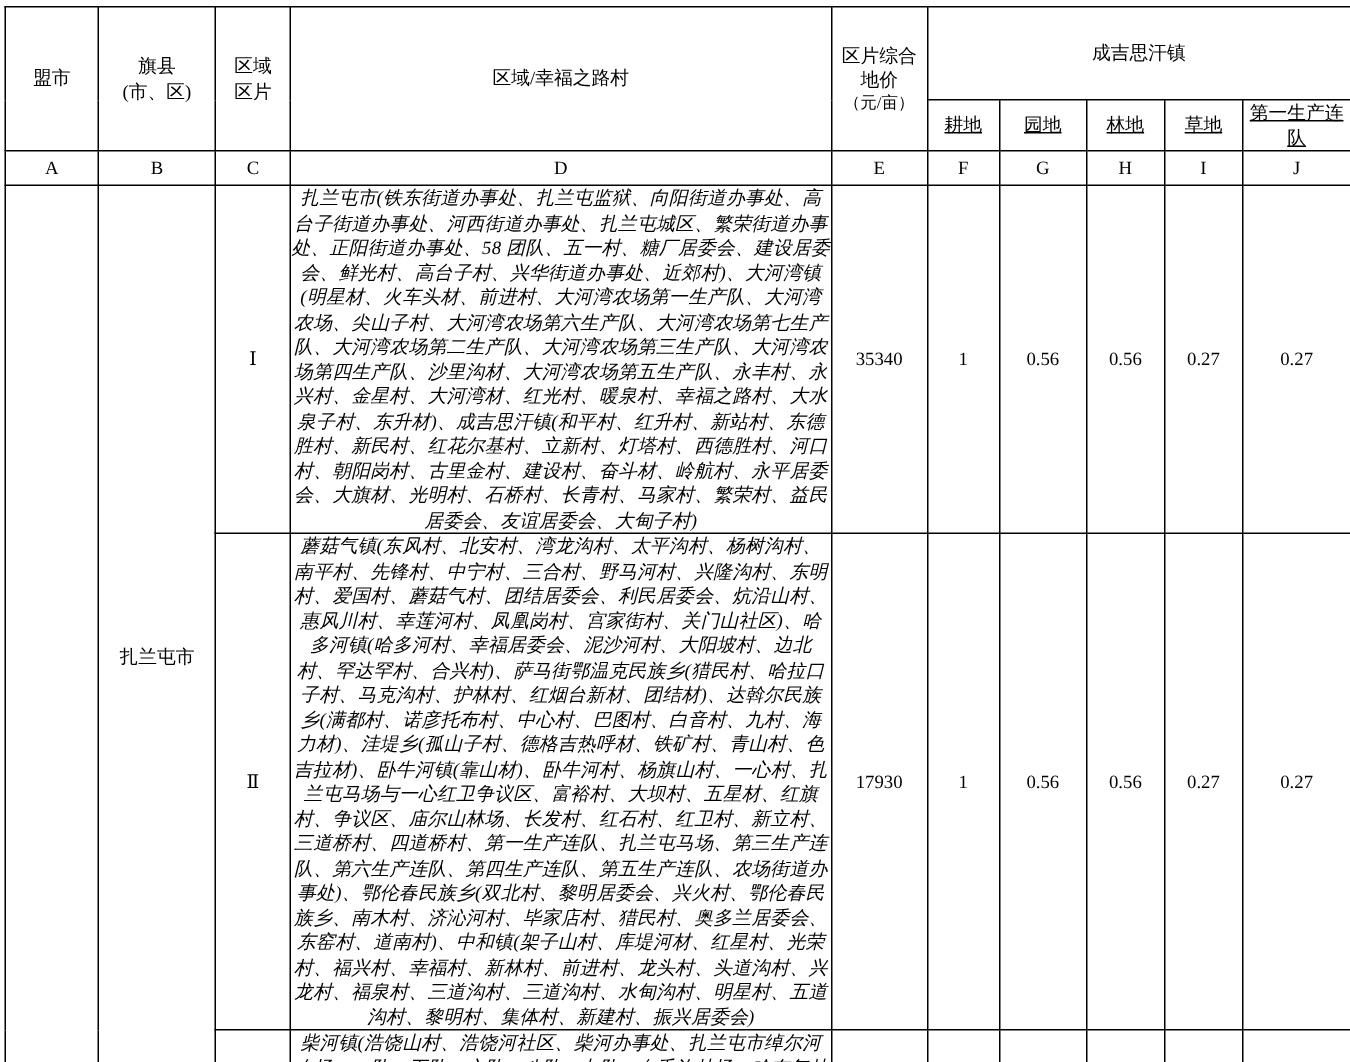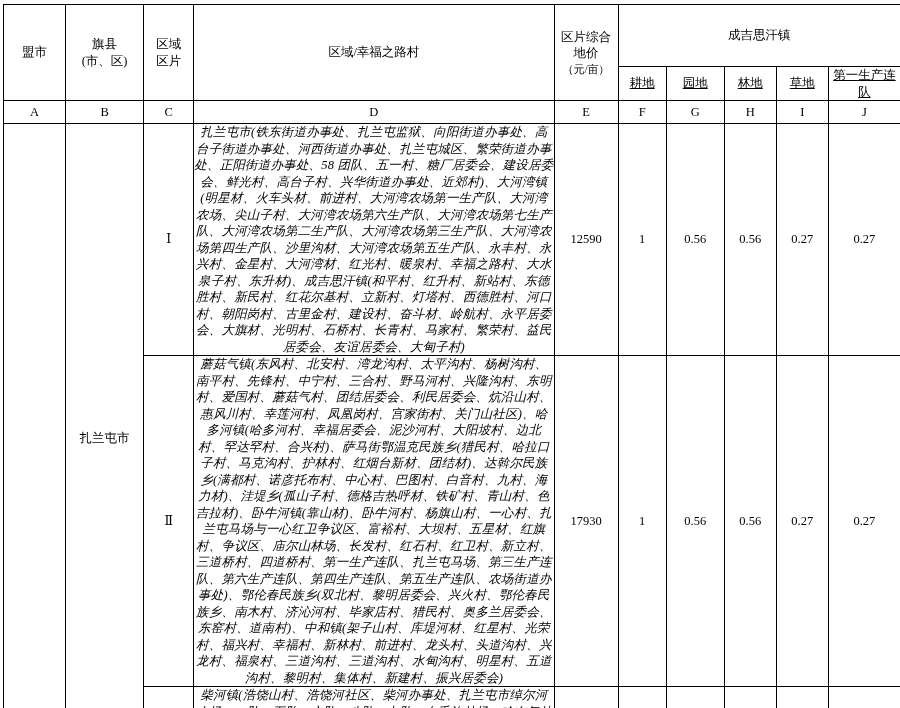--- a/index.html
+++ b/index.html
@@ -145,21 +145,21 @@
         <td>I</td>
         <td>J</td>
       </tr>
     </thead>
     <tbody>
       <tr>
         <td rowspan="3"></td>
         <td rowspan="3" class="city-cell">扎兰屯市</td>
         <td class="rowlabel">Ⅰ</td>
         <td class="desc">扎兰屯市(铁东街道办事处、扎兰屯监狱、向阳街道办事处、高台子街道办事处、河西街道办事处、扎兰屯城区、繁荣街道办事处、正阳街道办事处、58 团队、五一村、糖厂居委会、建设居委会、鲜光村、高台子村、兴华街道办事处、近郊村)、大河湾镇(明星材、火车头材、前进村、大河湾农场第一生产队、大河湾农场、尖山子村、大河湾农场第六生产队、大河湾农场第七生产队、大河湾农场第二生产队、大河湾农场第三生产队、大河湾农场第四生产队、沙里沟材、大河湾农场第五生产队、永丰村、永兴村、金星村、大河湾材、红光村、暖泉村、幸福之路村、大水泉子村、东升材)、成吉思汗镇(和平村、红升村、新站村、东德胜村、新民村、红花尔基村、立新村、灯塔村、西德胜村、河口村、朝阳岗村、古里金村、建设村、奋斗材、岭航村、永平居委会、大旗材、光明村、石桥村、长青村、马家村、繁荣村、益民居委会、友谊居委会、大甸子村)</td>
-        <td class="num">12590</td>
+        <td class="num">35340</td>
         <td class="num">1</td>
         <td class="num">0.56</td>
         <td class="num">0.56</td>
         <td class="num">0.27</td>
         <td class="num">0.27</td>
       </tr>
       <tr>
         <td class="rowlabel">Ⅱ</td>
         <td class="desc">蘑菇气镇(东风村、北安村、湾龙沟村、太平沟村、杨树沟村、南平村、先锋村、中宁村、三合村、野马河村、兴隆沟村、东明村、爱国村、蘑菇气村、团结居委会、利民居委会、炕沿山村、惠风川村、幸莲河村、凤凰岗村、宫家街村、关门山社区)、哈多河镇(哈多河村、幸福居委会、泥沙河村、大阳坡村、边北村、罕达罕村、合兴村)、萨马街鄂温克民族乡(猎民村、哈拉口子村、马克沟村、护林村、红烟台新材、团结材)、达斡尔民族乡(满都村、诺彦托布村、中心村、巴图村、白音村、九村、海力材)、洼堤乡(孤山子村、德格吉热呼材、铁矿村、青山村、色吉拉材)、卧牛河镇(靠山材)、卧牛河村、杨旗山村、一心村、扎兰屯马场与一心红卫争议区、富裕村、大坝村、五星材、红旗村、争议区、庙尔山林场、长发村、红石村、红卫村、新立村、三道桥村、四道桥村、第一生产连队、扎兰屯马场、第三生产连队、第六生产连队、第四生产连队、第五生产连队、农场街道办事处)、鄂伦春民族乡(双北村、黎明居委会、兴火村、鄂伦春民族乡、南木村、济沁河村、毕家店村、猎民村、奥多兰居委会、东窑村、道南村)、中和镇(架子山村、库堤河材、红星村、光荣村、福兴村、幸福村、新林村、前进村、龙头村、头道沟村、兴龙村、福泉村、三道沟村、三道沟村、水甸沟村、明星村、五道沟村、黎明村、集体村、新建村、振兴居委会)</td>
         <td class="num">17930</td>

